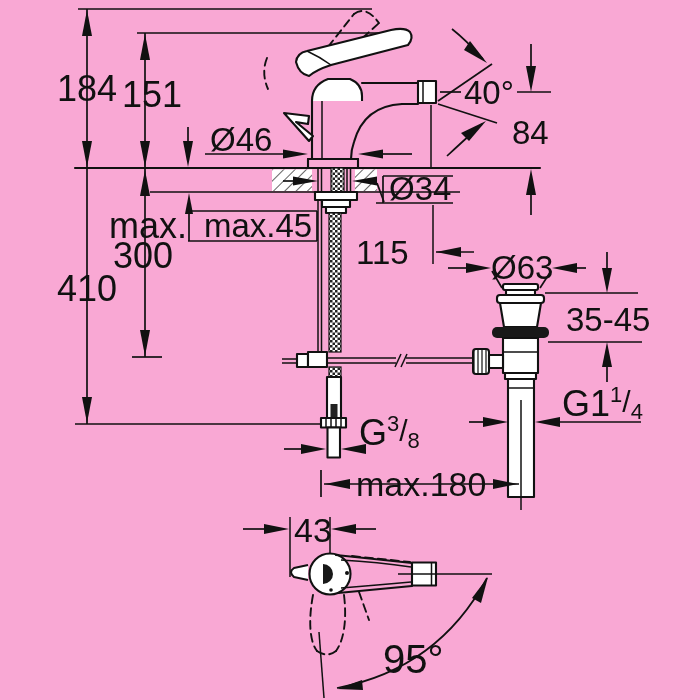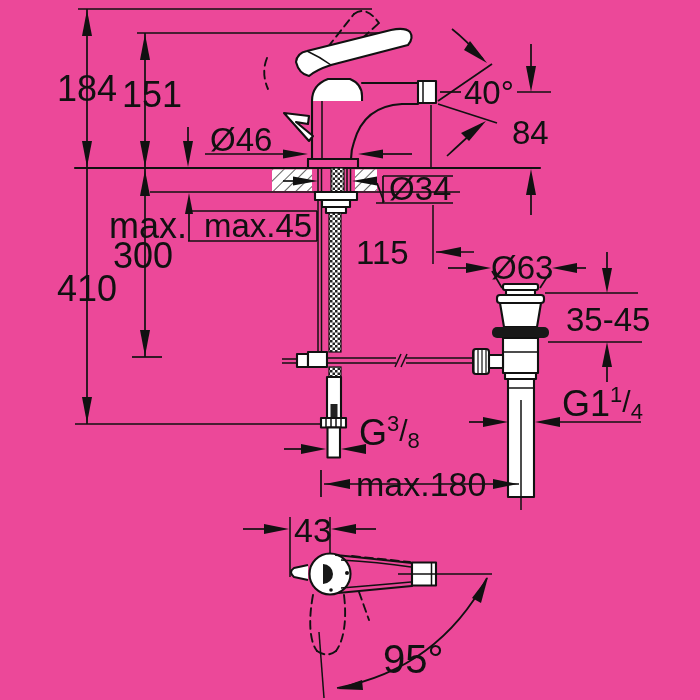--- a/index.html
+++ b/index.html
@@ -1,16 +1,16 @@
 <!DOCTYPE html>
 <html><head>
 <meta charset="utf-8">
 <style>
   html,body{margin:0;padding:0;background:#ffffff;}
-  .stage{position:relative;width:700px;height:700px;background:#ec4899;overflow:hidden;
+  .stage{position:relative;width:700px;height:700px;background:#f9a8d4;overflow:hidden;
          font-family:"Liberation Sans", sans-serif;}
   svg{position:absolute;left:0;top:0;}
   text{fill:#111;font-family:"Liberation Sans", sans-serif;}
   .obj{stroke:#111;stroke-width:2.1;fill:none;stroke-linecap:round;stroke-linejoin:round;}
   .objf{stroke:#111;stroke-width:2.1;fill:#ffffff;stroke-linejoin:round;}
   .thin{stroke:#111;stroke-width:1.5;fill:none;}
   .dim{stroke:#111;stroke-width:1.7;fill:none;}
   .dash{stroke:#111;stroke-width:1.9;fill:none;stroke-dasharray:8 5;stroke-linecap:round;}
   .arr{fill:#111;stroke:none;}
 </style>

